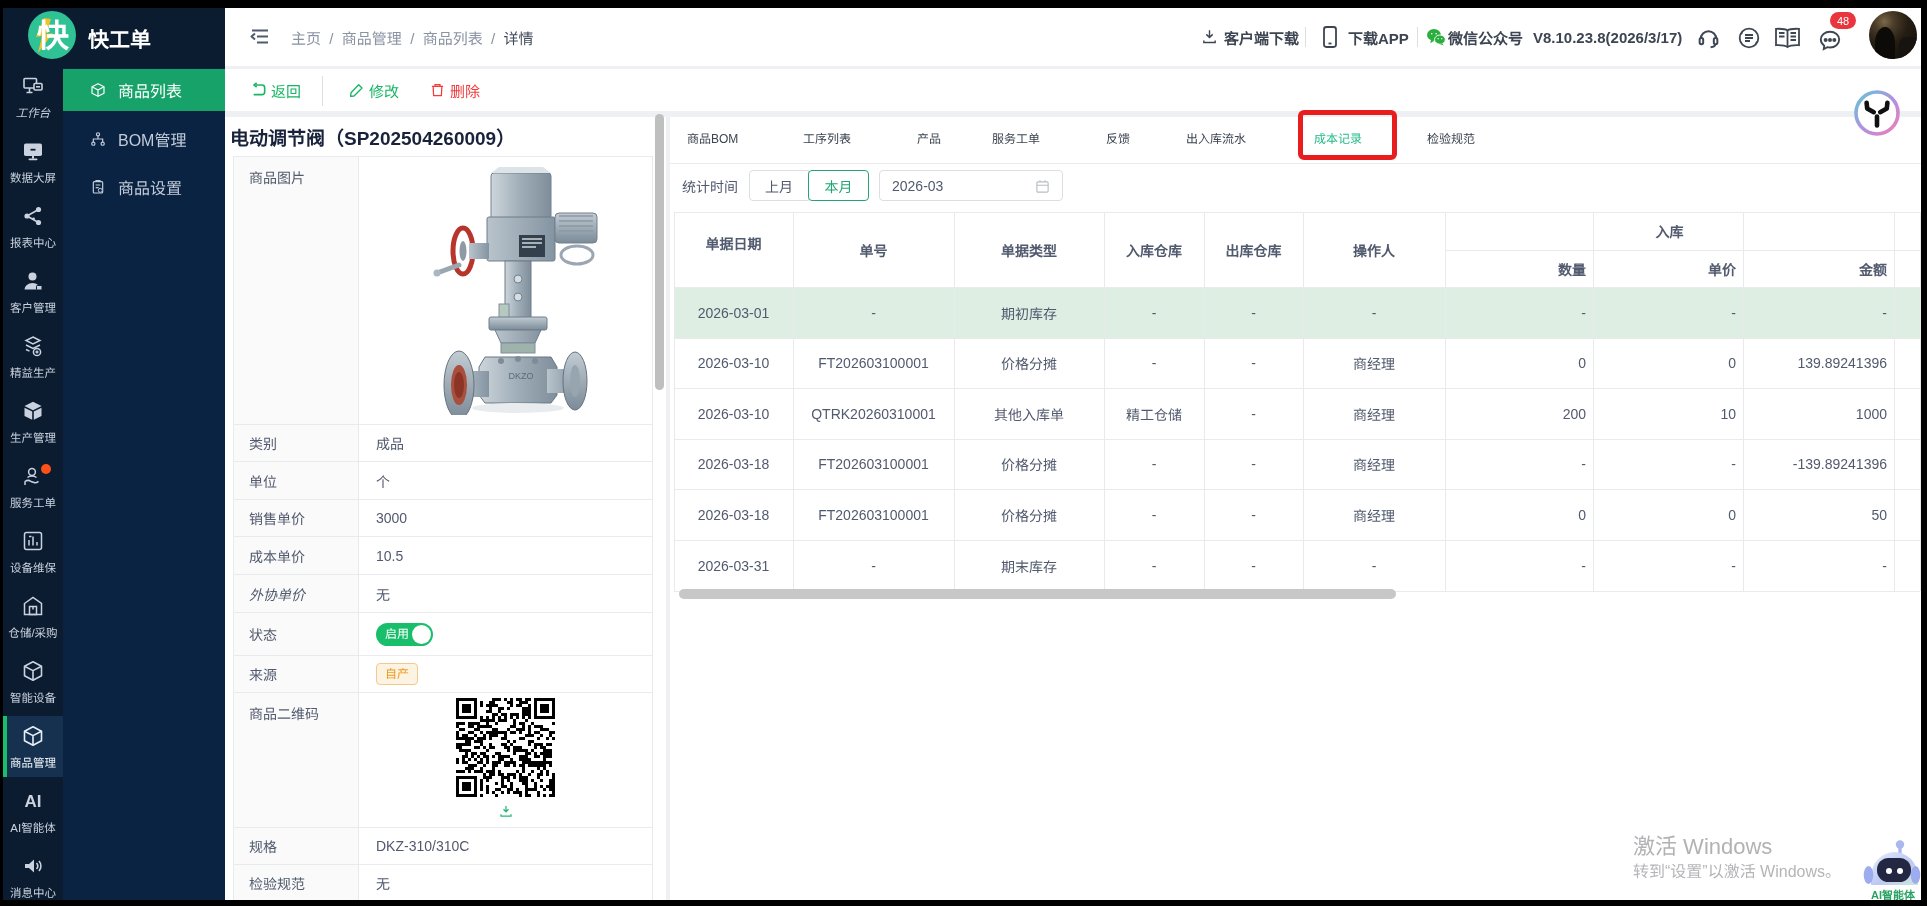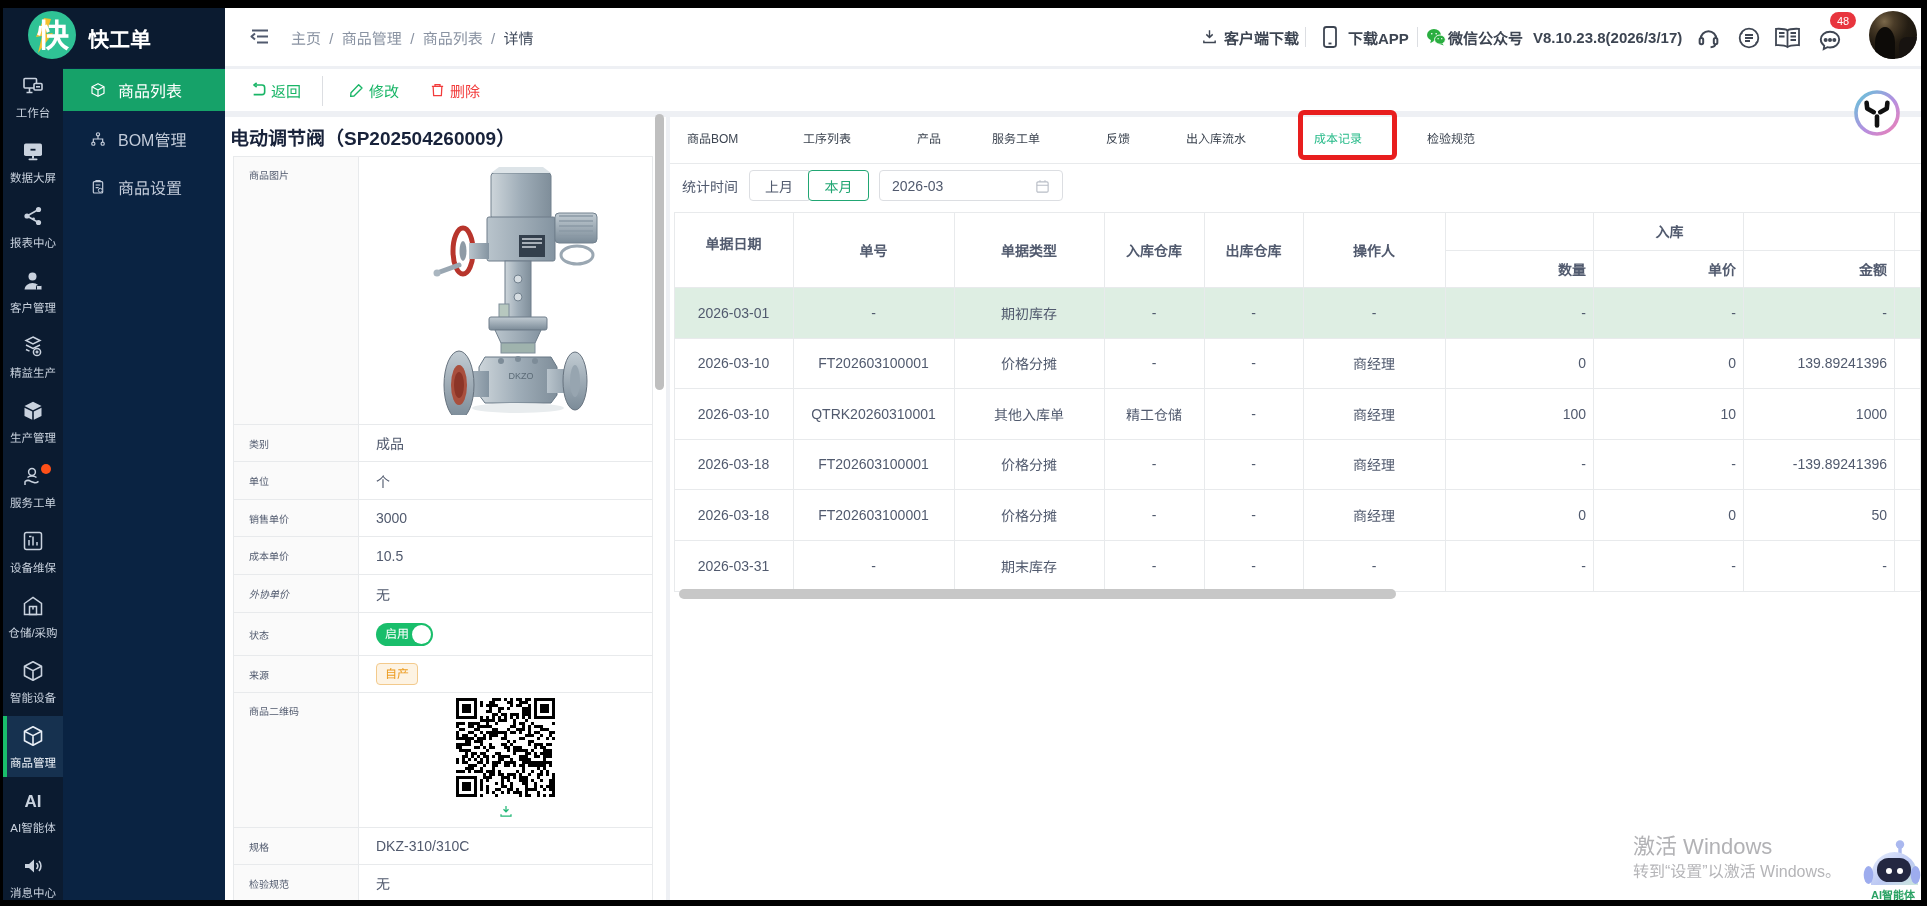--- a/index.html
+++ b/index.html
@@ -32,21 +32,21 @@
   .green { color:#18b566; }
   .red { color:#f23c3c; }
   .vdiv { position:absolute; width:1px; background:#dcdee2; }
   
   #lcard { position:absolute; left:222px; top:109px; width:441px; height:783px; background:#fff; }
   #rcard { position:absolute; left:667px; top:109px; width:1251px; height:783px; background:#fff; }
   
   #ltitle { position:absolute; left:5px; top:6px; font-size:19px; font-weight:bold; color:#18223a; }
   #ltable { position:absolute; left:8px; top:39px; width:420px; border:1px solid #e8eaec; border-bottom:none; }
   .lrow { display:flex; border-bottom:1px solid #e8eaec; }
-  .lrow .lc { width:125px; background:#fafafa; border-right:1px solid #e8eaec; color:#515a6e; font-size:10px; padding:10px 0 0 15px; flex:none; }
+  .lrow .lc { width:125px; background:#fafafa; border-right:1px solid #e8eaec; color:#515a6e; font-size:14px; padding:10px 0 0 15px; flex:none; }
   .lrow .vc { flex:1; color:#515a6e; font-size:14px; padding-left:17px; display:flex; align-items:center; }
   
   .tab { position:absolute; top:3px; height:38px; line-height:38px; font-size:12px; color:#3c4450; white-space:nowrap; }
   .tabline { position:absolute; left:0; top:46px; width:1251px; height:1px; background:#e8eaec; }
   #redbox { position:absolute; left:1295px; top:102px; width:99px; height:50px; border:5px solid #e81e1e; border-radius:6px; z-index:9; }
   .fbtn { position:absolute; top:53px; height:31px; border:1px solid #dcdee2; background:#fff; font-size:14px; color:#515a6e; display:flex; align-items:center; justify-content:center; }
   
   #rtable { position:absolute; left:4px; top:95px; width:1246px; height:382px; }
   .cell { position:absolute; font-size:14px; color:#515a6e; display:flex; align-items:center; justify-content:center; overflow:hidden; white-space:nowrap; }
   .cell.r { justify-content:flex-end; padding-right:7px; }
@@ -96,21 +96,21 @@
           </svg>
       <span>商品设置</span>
       <svg width="12" height="12" viewBox="0 0 24 24" fill="none" stroke="#c2cbd9" stroke-width="2.6" style="position:absolute;left:133px;top:15px;">
             <path d="M5 9 12 16 19 9"></path>
           </svg>
     </div>
   </div>
   <div class="s1sel"></div>
   <div class="s1selbar"></div>
   <div id="s1items">
-        <div class="s1item" style="top:66px;">
+        <div class="s1item" style="top:66px;font-style:italic;">
           <svg width="24" height="24" viewBox="0 0 24 24" fill="none" stroke="#c9d2de" stroke-width="1.6">
             <rect x="3" y="4.5" width="12.5" height="9.5" rx="1"></rect>
             <path d="M8.5 14 8.5 18.5 M5.5 18.5 11.5 18.5"></path>
             <rect x="13" y="9.5" width="8" height="6.5" rx="1" fill="#0b1b30"></rect>
             <path d="M15 12.8 19 12.8"></path>
           </svg>
           <span class="lbl">工作台</span>
         </div>
 <div class="s1item" style="top:131px;">
           <svg width="24" height="24" viewBox="0 0 24 24">
@@ -729,21 +729,21 @@
 <div class="cell" style="left:629px;top:126px;width:142px;height:50px;">商经理</div>
 <div class="cell r" style="left:771px;top:126px;width:148px;height:50px;">0</div>
 <div class="cell r" style="left:919px;top:126px;width:150px;height:50px;">0</div>
 <div class="cell r" style="left:1069px;top:126px;width:151px;height:50px;">139.89241396</div>
 <div class="cell" style="left:0px;top:176px;width:119px;height:51px;">2026-03-10</div>
 <div class="cell" style="left:119px;top:176px;width:161px;height:51px;">QTRK20260310001</div>
 <div class="cell" style="left:280px;top:176px;width:150px;height:51px;">其他入库单</div>
 <div class="cell" style="left:430px;top:176px;width:100px;height:51px;">精工仓储</div>
 <div class="cell" style="left:530px;top:176px;width:99px;height:51px;">-</div>
 <div class="cell" style="left:629px;top:176px;width:142px;height:51px;">商经理</div>
-<div class="cell r" style="left:771px;top:176px;width:148px;height:51px;">100</div>
+<div class="cell r" style="left:771px;top:176px;width:148px;height:51px;">200</div>
 <div class="cell r" style="left:919px;top:176px;width:150px;height:51px;">10</div>
 <div class="cell r" style="left:1069px;top:176px;width:151px;height:51px;">1000</div>
 <div class="cell" style="left:0px;top:227px;width:119px;height:50px;">2026-03-18</div>
 <div class="cell" style="left:119px;top:227px;width:161px;height:50px;">FT202603100001</div>
 <div class="cell" style="left:280px;top:227px;width:150px;height:50px;">价格分摊</div>
 <div class="cell" style="left:430px;top:227px;width:100px;height:50px;">-</div>
 <div class="cell" style="left:530px;top:227px;width:99px;height:50px;">-</div>
 <div class="cell" style="left:629px;top:227px;width:142px;height:50px;">商经理</div>
 <div class="cell r" style="left:771px;top:227px;width:148px;height:50px;">-</div>
 <div class="cell r" style="left:919px;top:227px;width:150px;height:50px;">-</div>

